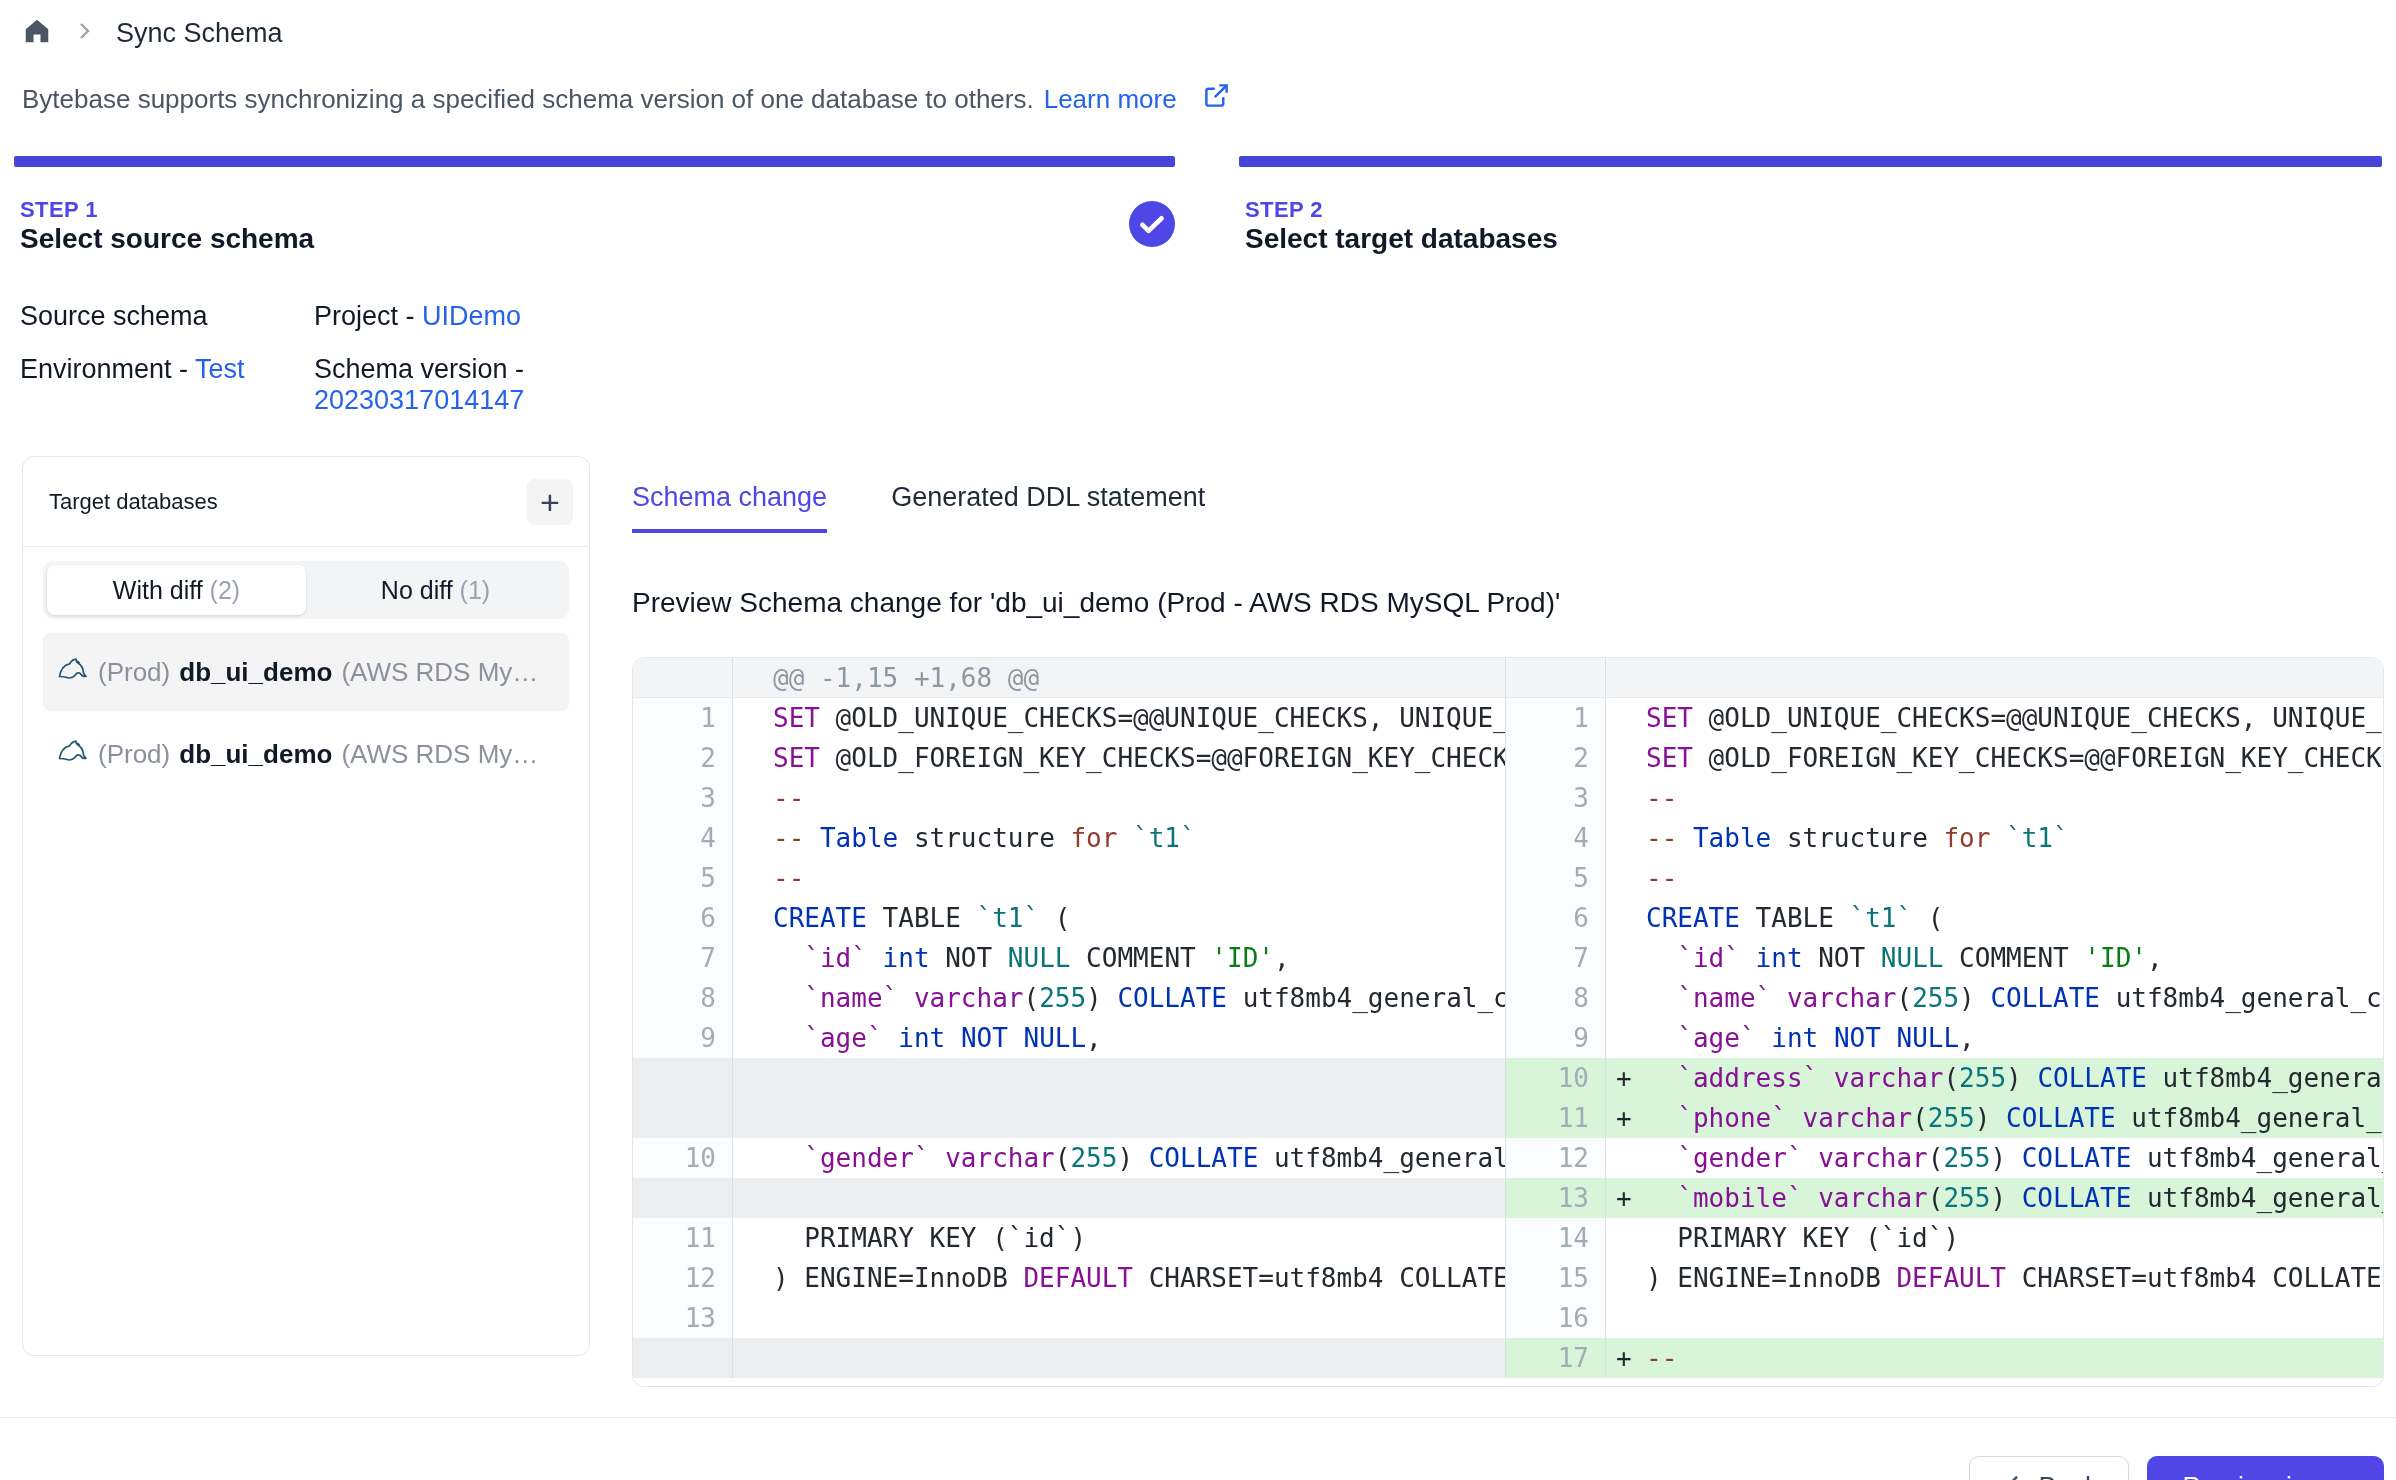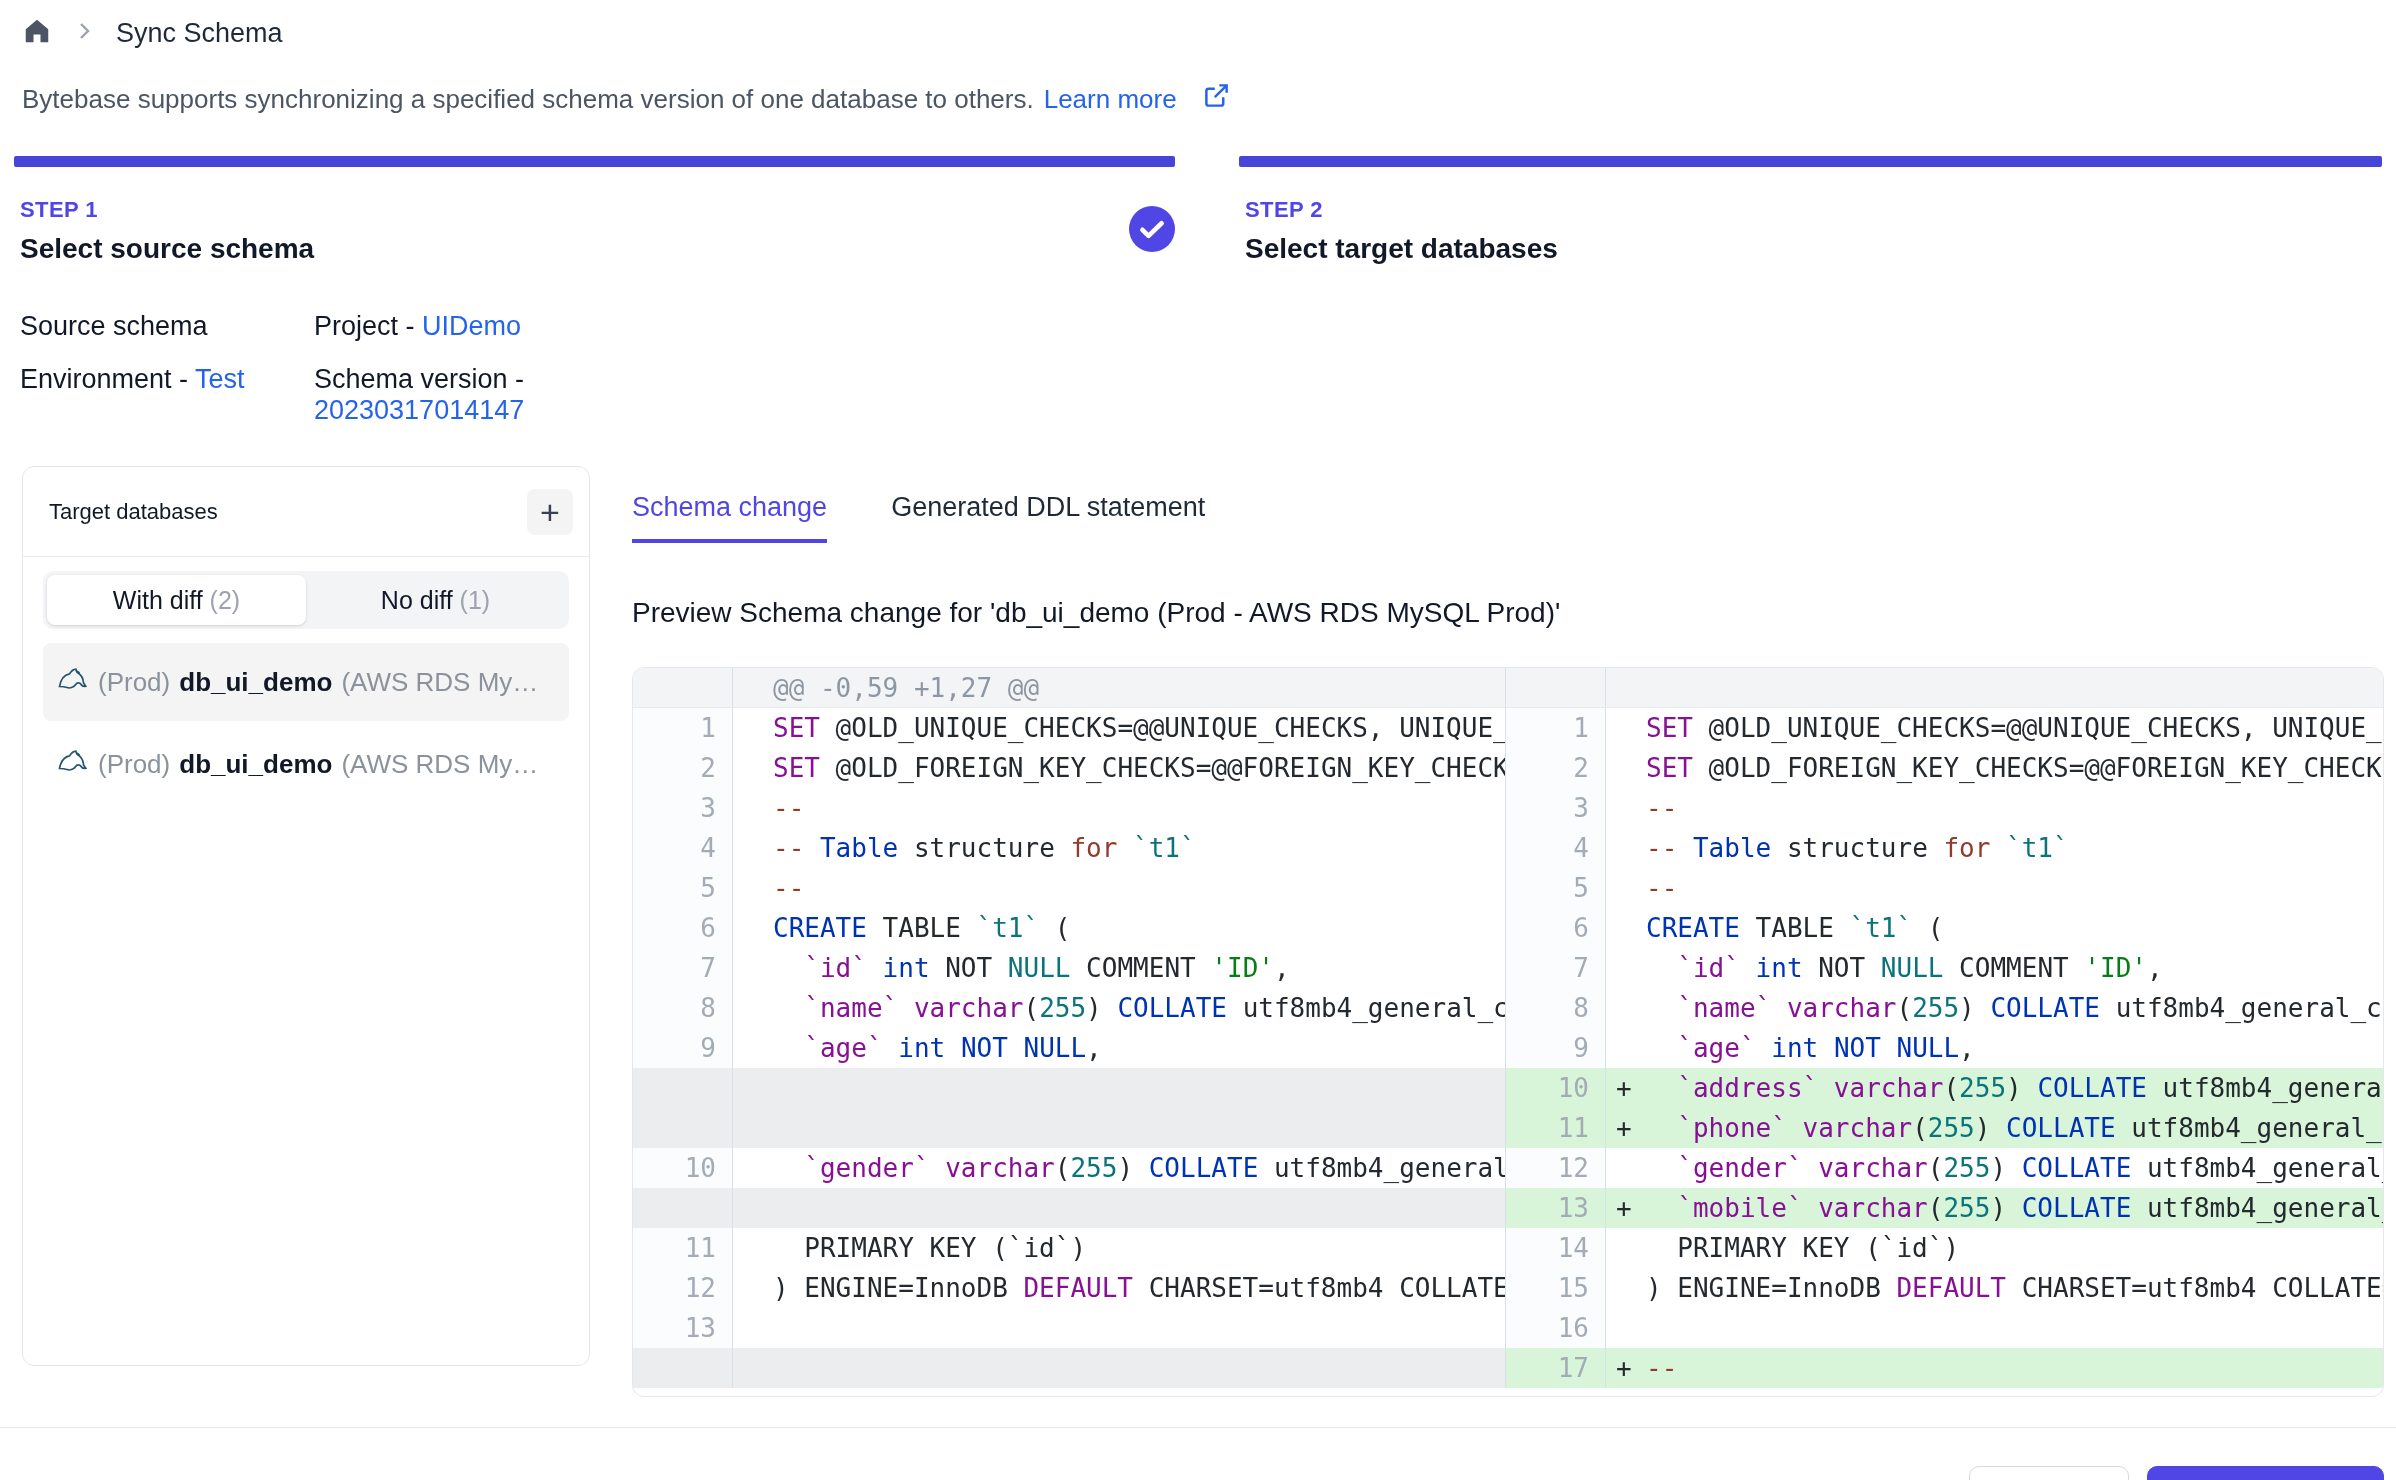--- a/index.html
+++ b/index.html
@@ -12,21 +12,21 @@
 
   .desc { margin:32px 0 0 22px; font-size:26px; color:#4b5563; display:flex; align-items:center; gap:10px;}
   .desc .link { color:#2563eb; display:inline-flex; align-items:center; gap:26px; cursor:pointer;}
 
   .steps-row { display:flex; gap:64px; margin:40px 14px 0 14px; }
   .step-col1 { width:1161px; flex:none; }
   .step-col2 { flex:1; }
   .step-bar { height:11px; background:#4744d8; border-radius:2px; }
   .step-body { display:flex; justify-content:space-between; align-items:center; margin-top:30px; padding-left:6px;}
   .step-label { font-size:22px; font-weight:700; color:#4f46e5; letter-spacing:.4px; }
-  .step-title { font-size:28px; font-weight:600; color:#111827; margin-top:10px; }
+  .step-title { font-size:28px; font-weight:600; color:#111827; }
 
   .src-grid { margin:46px 0 0 20px; display:grid; grid-template-columns:294px 336px auto; row-gap:22px; font-size:27px; color:#111827;}
   .src-grid .link { color:#2563eb; cursor:pointer; }
 
   .main { display:flex; gap:42px; margin:40px 12px 0 22px; }
 
   
   .card { width:568px; flex:none; height:900px; border:1px solid #e5e7eb; border-radius:12px; background:#fff; }
   .card-head { height:90px; display:flex; align-items:center; justify-content:space-between; padding:0 16px 0 26px; border-bottom:1px solid #e8eaed;}
   .card-title { font-size:22px; font-weight:400; color:#111827; }
@@ -183,21 +183,21 @@
       <div class="rtab active">Schema change</div>
       <div class="rtab">Generated DDL statement</div>
     </div>
     <div class="preview-title">Preview Schema change for 'db_ui_demo (Prod - AWS RDS MySQL Prod)'</div>
 
     <div class="diff">
       <div class="pane left">
           <div class="drow hunk">
             <span class="g"></span>
             <span class="m"></span>
-            <span class="c">@@ -0,59 +1,27 @@</span>
+            <span class="c">@@ -1,15 +1,68 @@</span>
           </div>
           <div class="drow">
             <span class="g">1</span>
             <span class="m"></span>
             <span class="c"><span class="tk-p">SET</span><span class="tk-t"> @OLD_UNIQUE_CHECKS=@@UNIQUE_CHECKS, UNIQUE_CHECKS=0;</span></span>
           </div>
           <div class="drow">
             <span class="g">2</span>
             <span class="m"></span>
             <span class="c"><span class="tk-p">SET</span><span class="tk-t"> @OLD_FOREIGN_KEY_CHECKS=@@FOREIGN_KEY_CHECKS, FOREIGN_KEY_CHECKS=0;</span></span>

